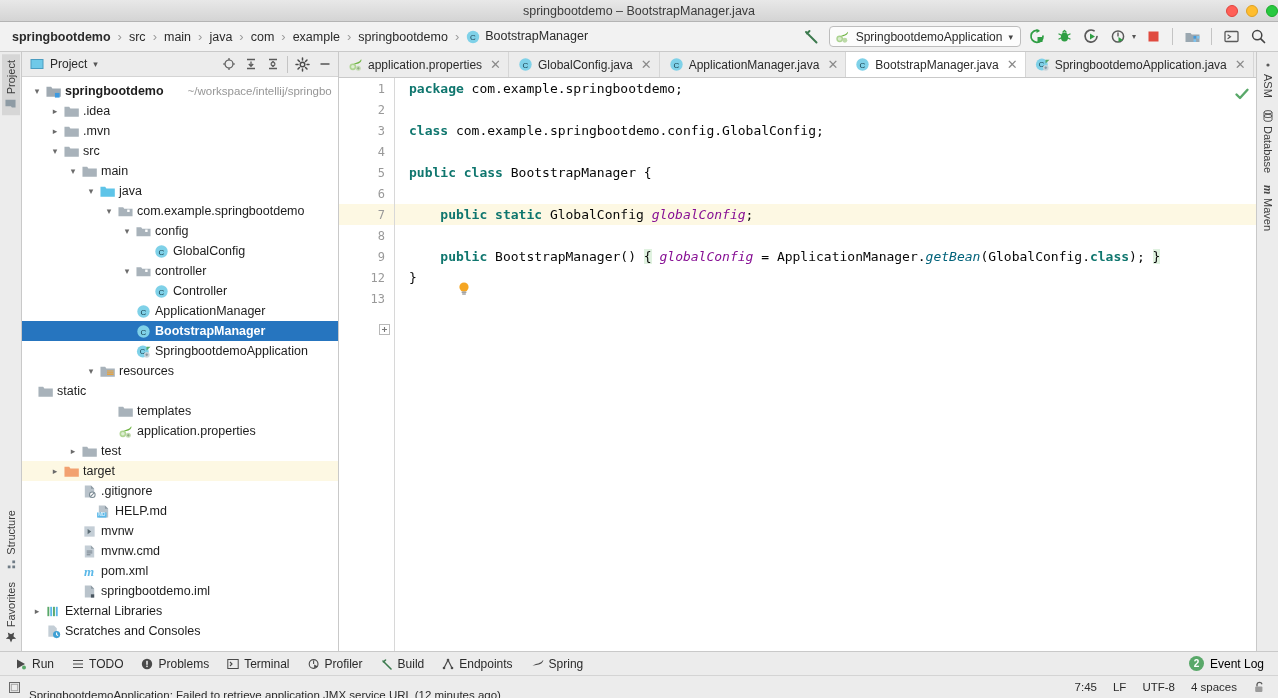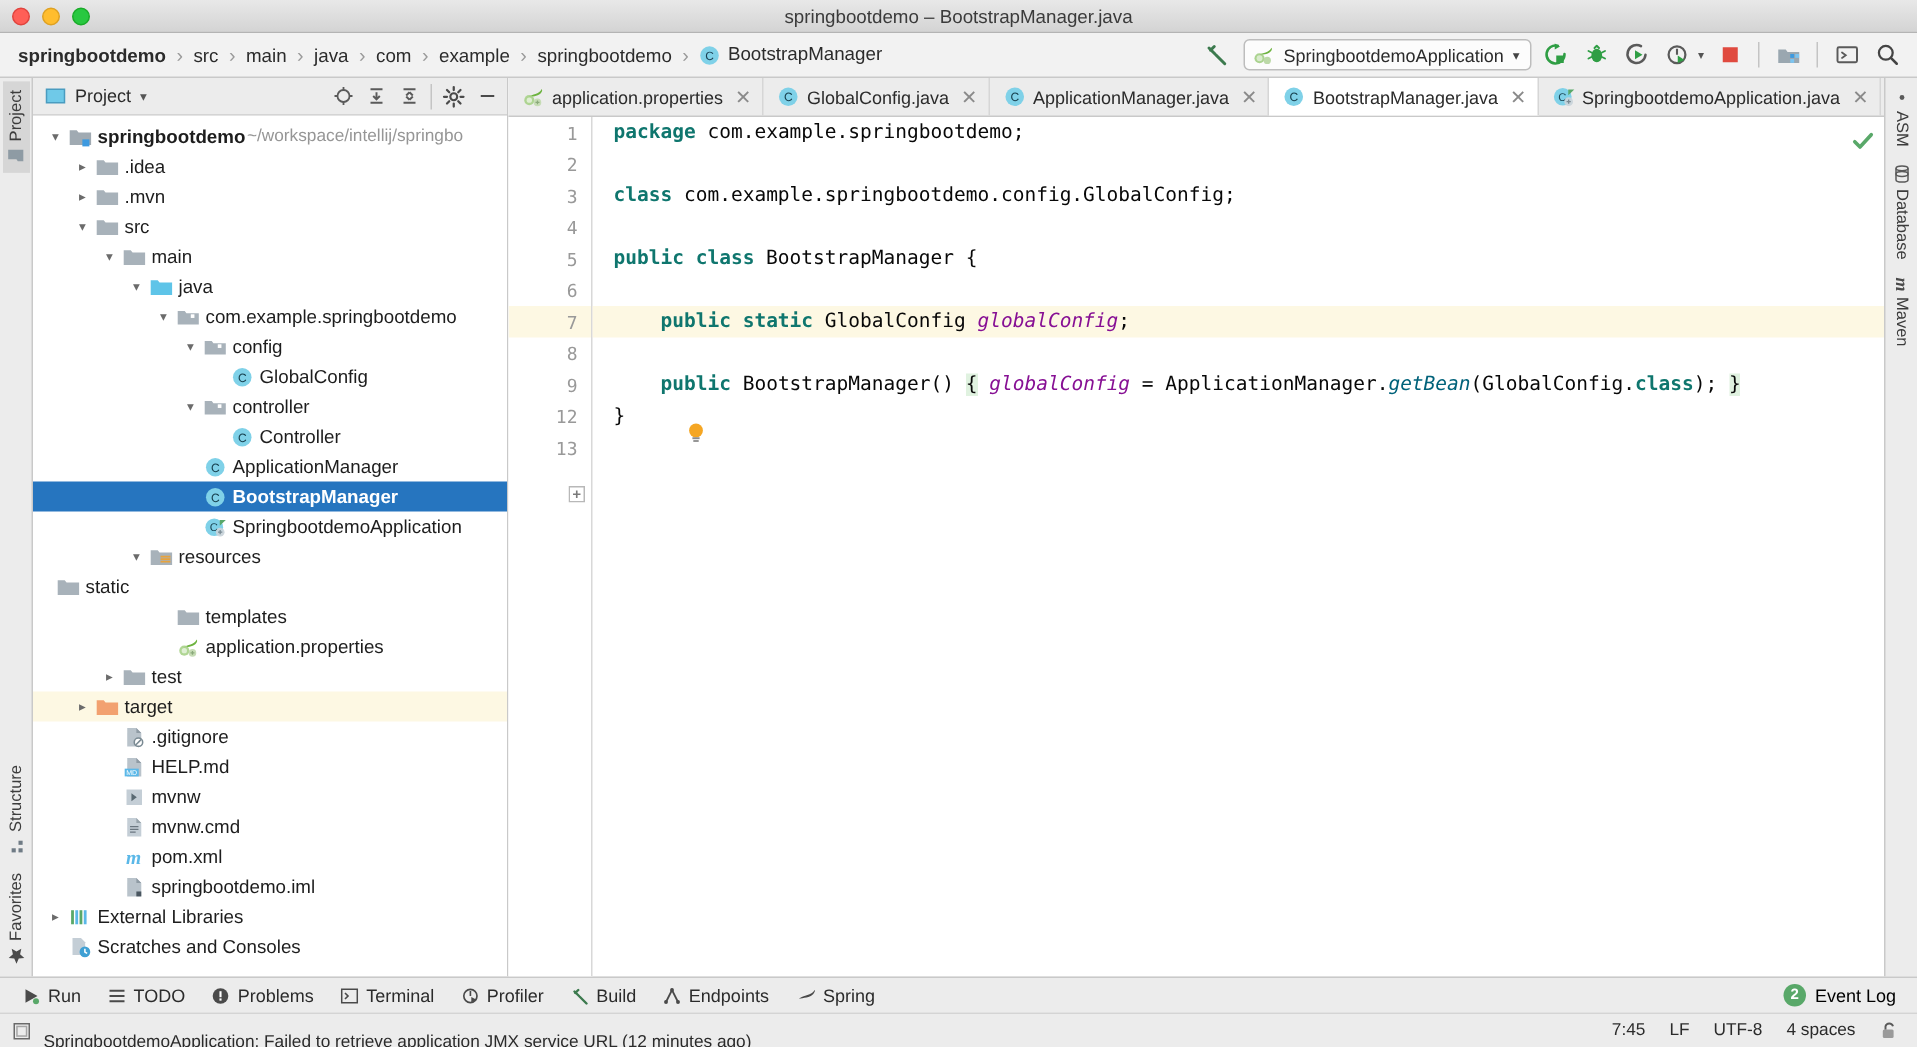--- a/index.html
+++ b/index.html
@@ -11,21 +11,21 @@
     overflow: hidden;
     -webkit-font-smoothing: antialiased;
   }
   .app { position: relative; width: 1278px; height: 698px; display: flex; flex-direction: column; }
 
   
   .titlebar {
     height: 22px; flex: 0 0 22px;
     background: linear-gradient(#e8e8e8, #d4d4d4);
     border-bottom: 1px solid #b4b4b4;
-    display: flex; align-items: center; position: relative;
+    display: flex; align-items: center; position: relative; justify-content: flex-end;
   }
   .traffic { display: flex; gap: 8px; padding-left: 8px; align-items: center; }
   .dot { width: 12px; height: 12px; border-radius: 50%; display:block; }
   .dot.red { background: #ff5f57; border: 1px solid #e0443e; }
   .dot.yellow { background: #ffbd2e; border: 1px solid #dea123; }
   .dot.green { background: #28c840; border: 1px solid #1aab29; }
   .title-text {
     position: absolute; left: 0; right: 0; text-align: center;
     font-size: 12.5px; color: #3b3b3b; font-family: "Liberation Sans", sans-serif;
   }
@@ -89,21 +89,21 @@
 
   .tree { flex: 1 1 auto; overflow: hidden; padding-top: 4px; font-size: 12.5px; color: #1d1d1d; }
   .trow { height: 20px; display: flex; align-items: center; white-space: nowrap; }
   .trow.selected { background: #2675bf; color: #ffffff; }
   .trow.selected .tlabel { font-weight: bold; color:#fff; }
   .trow.highlight { background: #fdf8e3; }
   .arrow { width: 14px; flex: 0 0 14px; display: flex; align-items: center; justify-content: center; color: #6b6b6b; }
   .tico { width: 18px; flex: 0 0 18px; display: flex; align-items: center; justify-content: center; margin-right: 3px; }
   .tlabel { }
   .tlabel.bold { font-weight: bold; }
-  .tpath { color: #969696; font-size: 11.5px; margin-left: 1px; }
+  .tpath { color: #969696; font-size: 11.5px; margin-left: 24px; }
 
   
   .editor-area { flex: 1 1 auto; display: flex; flex-direction: column; min-width: 0; background: #fff; }
   .tabbar {
     height: 26px; flex: 0 0 26px; background: #ececec;
     border-bottom: 1px solid #c9c9c9; display: flex; align-items: stretch;
   }
   .etab {
     display: flex; align-items: center; gap: 5px;
     padding: 0 7px 0 9px; font-size: 12px; color: #2b2b2b;
@@ -563,21 +563,21 @@
             <span class="tico">
               <svg width="15" height="15" viewBox="0 0 16 16">
                 <path d="M3 1.5 h6.5 l3.5 3.5 v9.5 h-10 z" fill="#b9c3cb"></path>
                 <path d="M9.5 1.5 v3.5 h3.5" fill="#8e9aa3"></path>
                 <circle cx="11" cy="11.5" r="3" fill="#ffffff" stroke="#7a8a93" stroke-width="1.1"></circle>
                 <path d="M9 13.5 L13 9.5" stroke="#7a8a93" stroke-width="1.1"></path>
               </svg>
             </span>
             <span class="tlabel">.gitignore</span>
           </div>
-          <div class="trow" style="padding-left: 44px;">
+          <div class="trow" style="padding-left: 58px;">
             <span class="arrow" style="font-size: 9px;"></span>
             <span class="tico">
               <svg width="15" height="15" viewBox="0 0 16 16">
                 <path d="M3 1.5 h6.5 l3.5 3.5 v9.5 h-10 z" fill="#b9c3cb"></path>
                 <path d="M9.5 1.5 v3.5 h3.5" fill="#8e9aa3"></path>
                 <rect x="1.2" y="9" width="10" height="5.5" fill="#5bb8e8"></rect>
                 <text x="6.2" y="13.3" font-size="5" text-anchor="middle" fill="#fff" font-family="Liberation Sans, sans-serif">MD</text>
               </svg>
             </span>
             <span class="tlabel">HELP.md</span>

